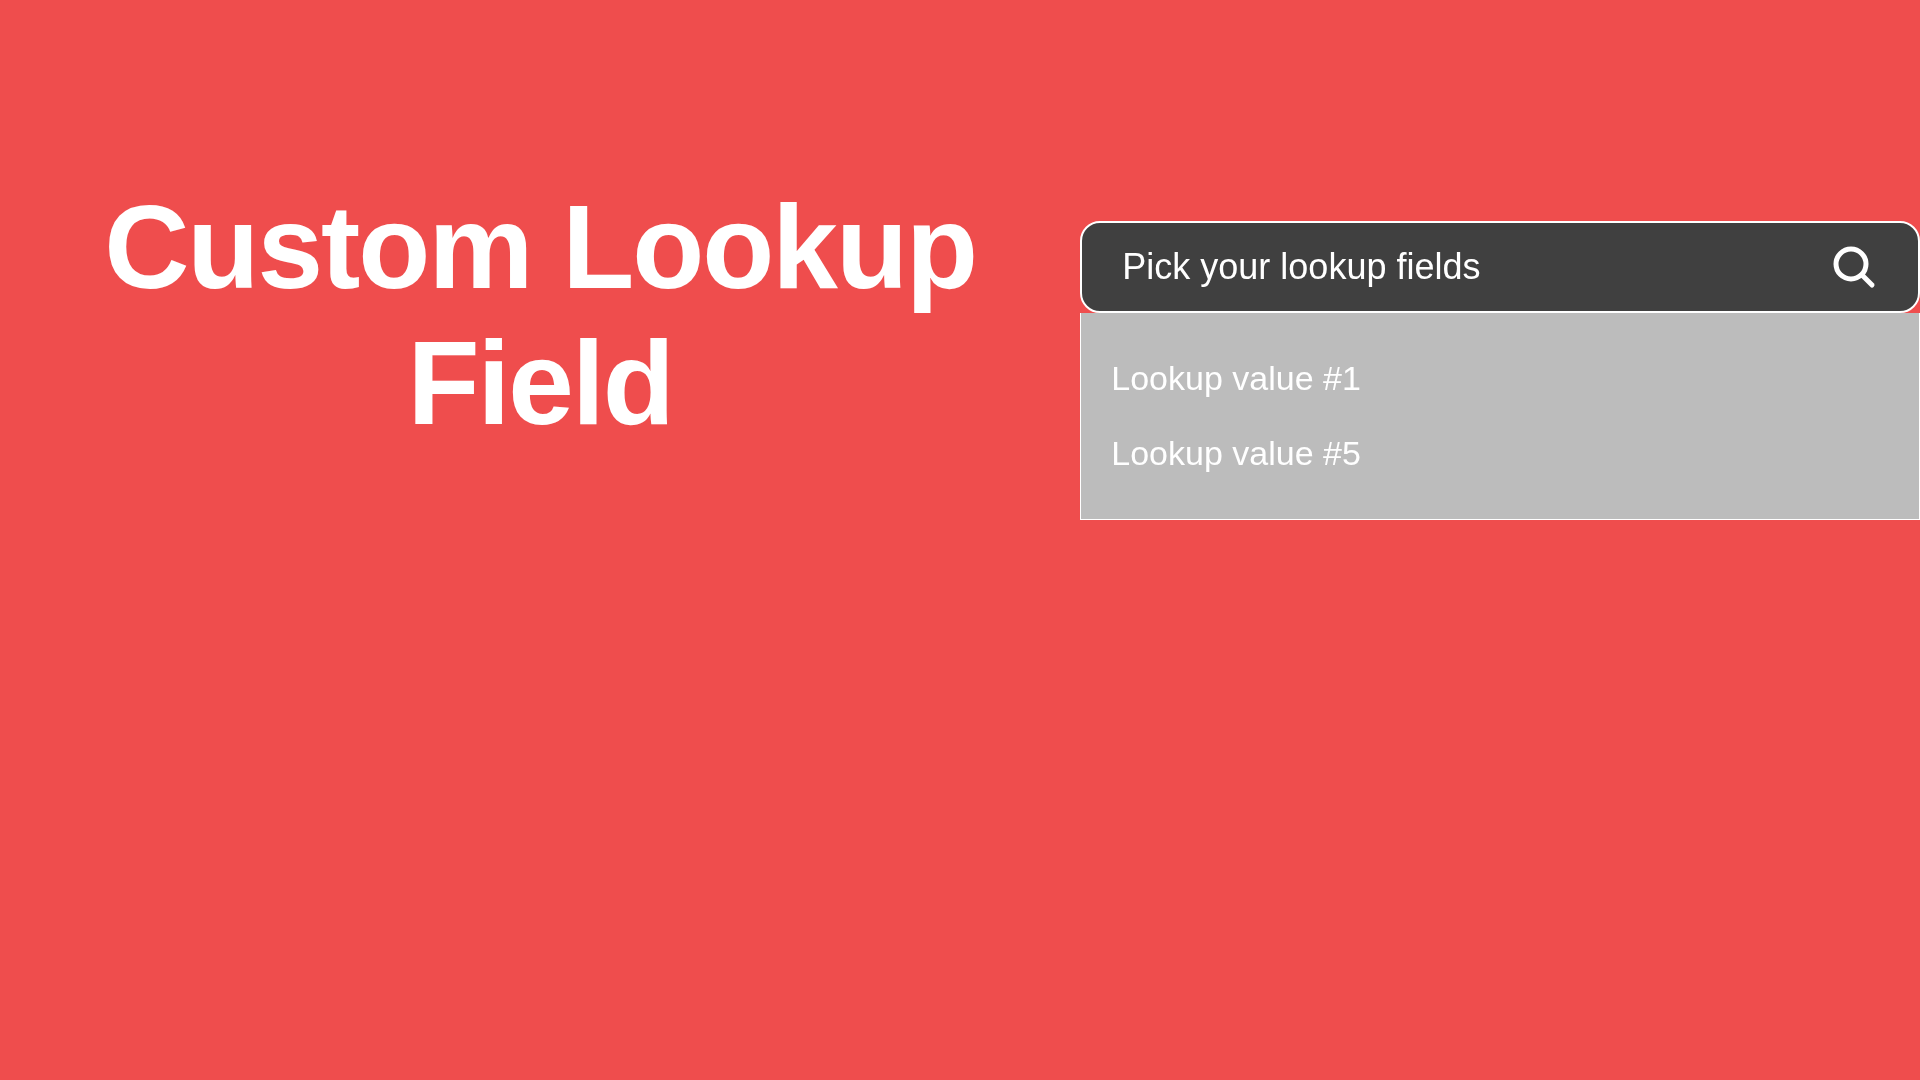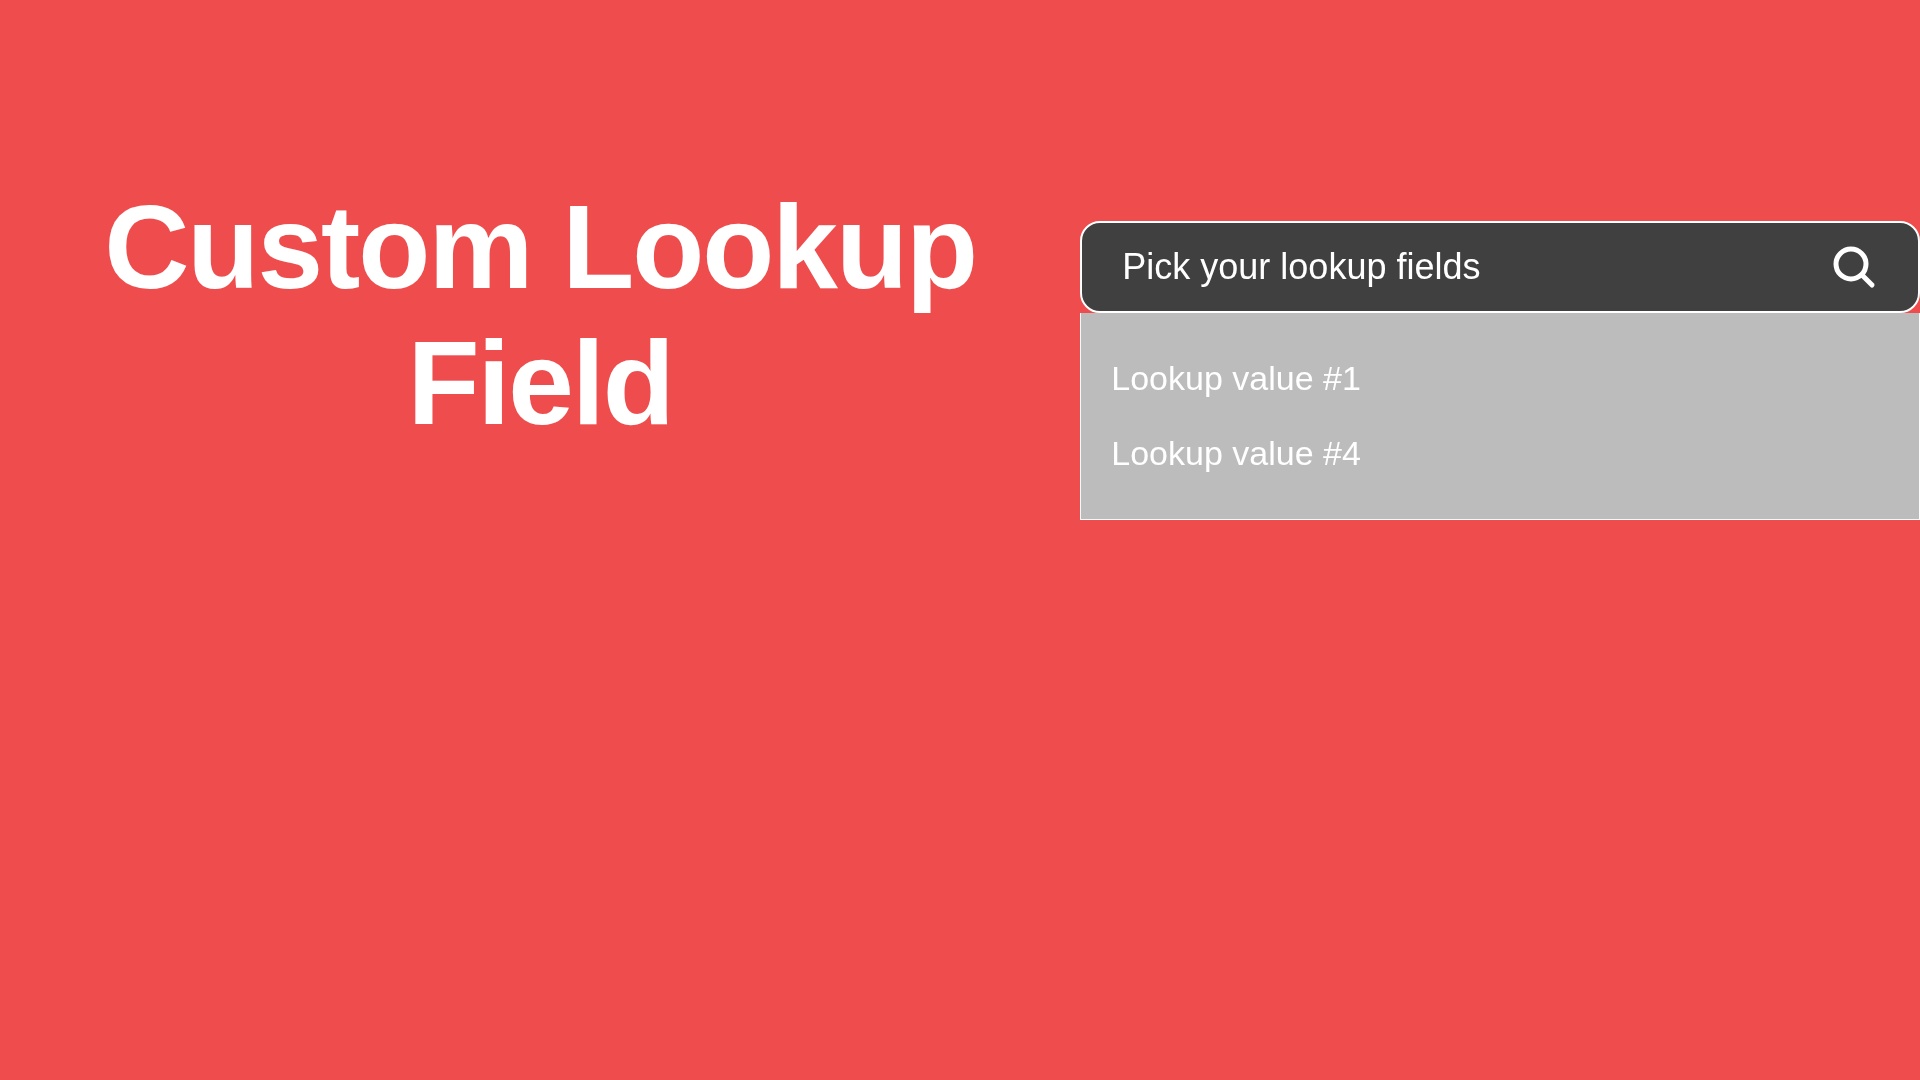--- a/index.html
+++ b/index.html
@@ -92,16 +92,16 @@
       <span class="search-icon-wrapper">
         <svg class="search-icon" viewBox="0 0 24 24" fill="none" stroke="#ffffff" stroke-width="2.5" stroke-linecap="round" stroke-linejoin="round">
           <circle cx="10.5" cy="10.5" r="7.5"></circle>
           <line x1="21" y1="21" x2="16" y2="16"></line>
         </svg>
       </span>
     </div>
 
     <div class="dropdown-list">
       <div class="dropdown-item">Lookup value #1</div>
-      <div class="dropdown-item">Lookup value #4</div>
+      <div class="dropdown-item">Lookup value #5</div>
     </div>
   </div>
 </div>
 
 </body></html>

